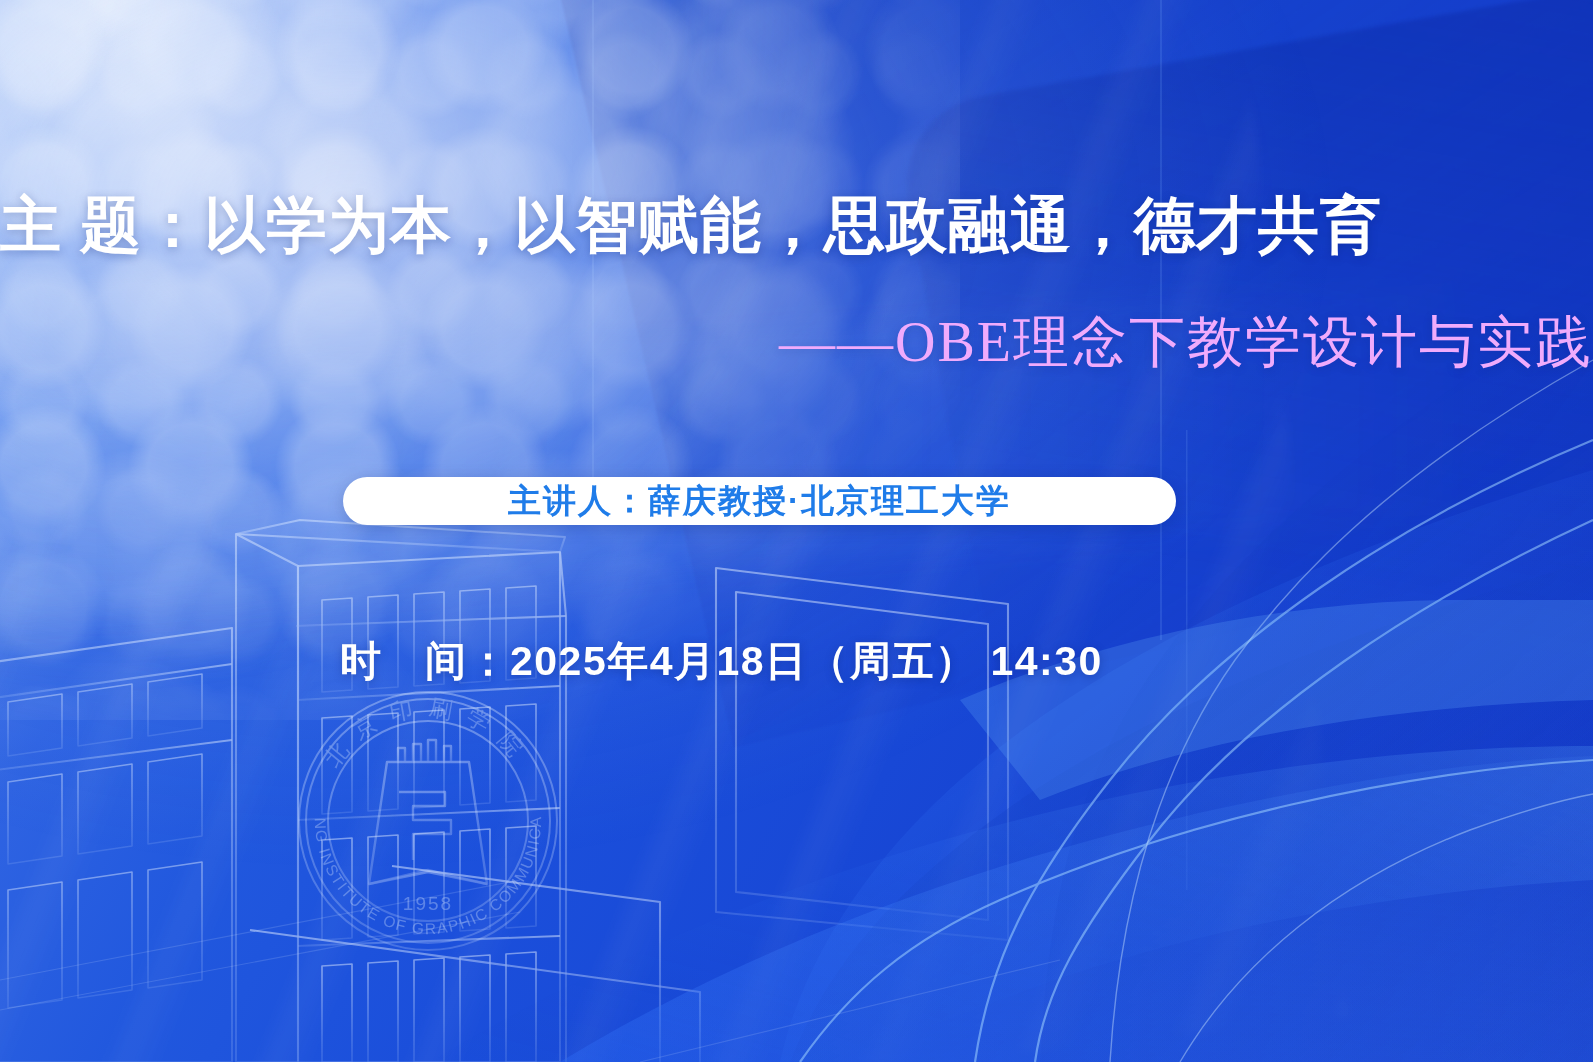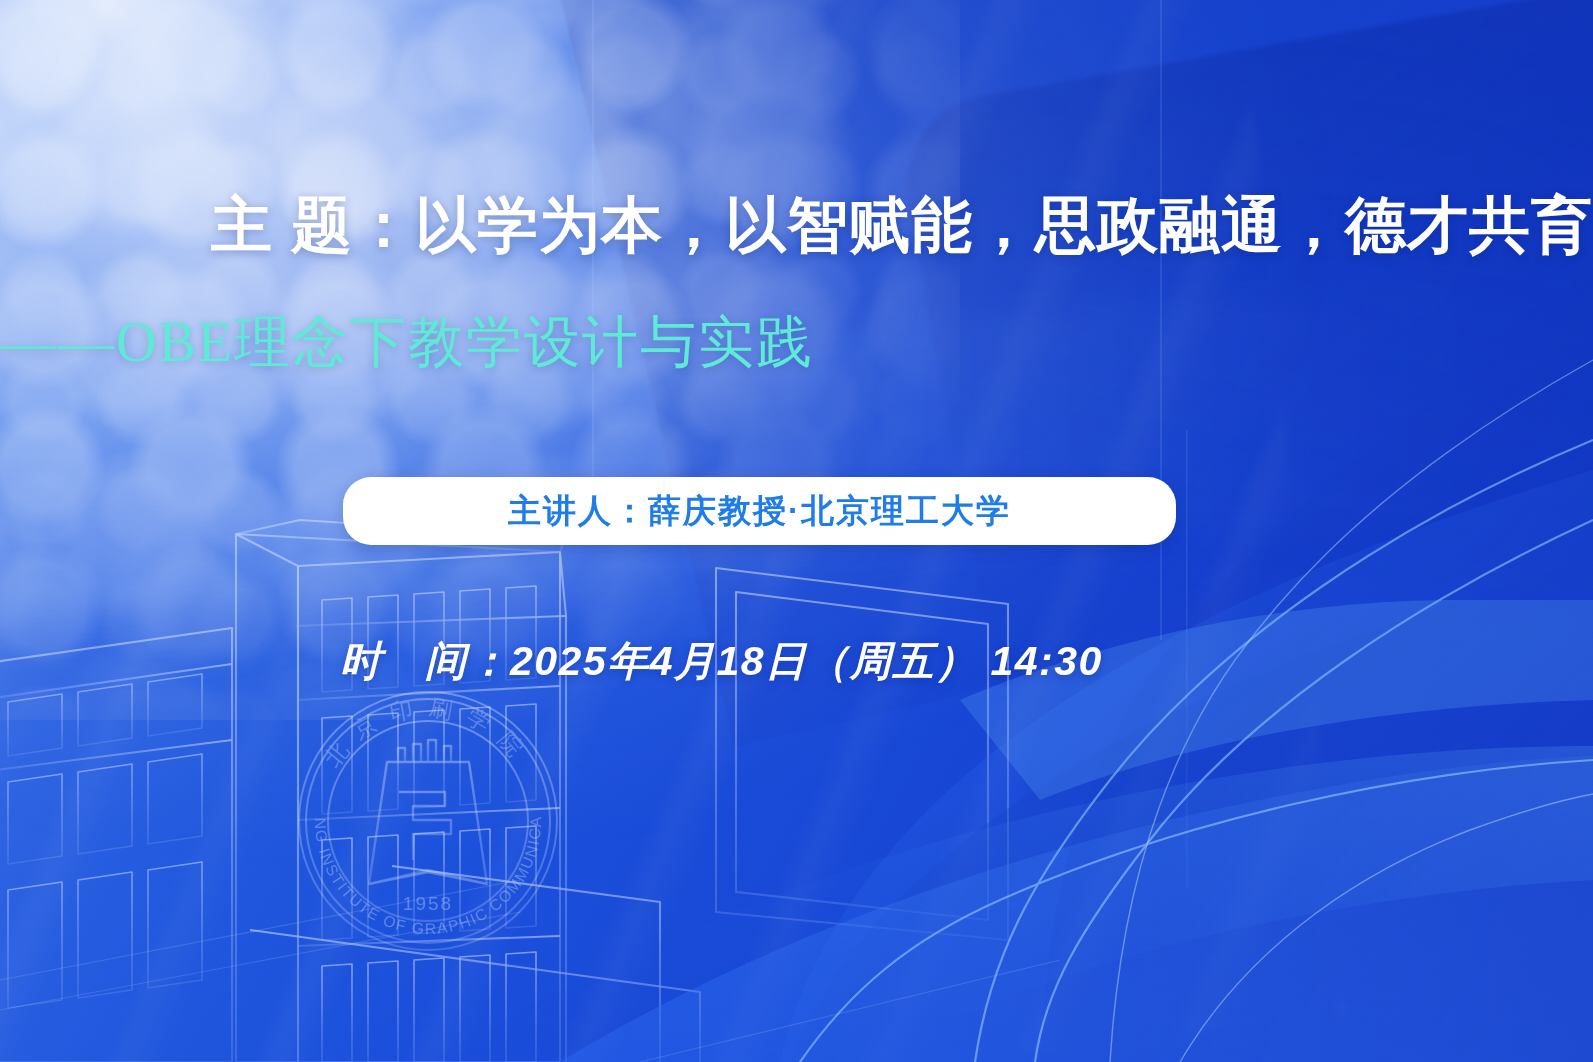--- a/index.html
+++ b/index.html
@@ -98,47 +98,47 @@
     -webkit-mask-image:radial-gradient(ellipse at 22% 26%, rgba(0,0,0,1) 0%, rgba(0,0,0,.7) 40%, rgba(0,0,0,0) 78%);
   }
   .bg-svg{position:absolute; inset:0; width:100%; height:100%;}
 
   
   .content{position:absolute; inset:0;}
 
   .title{
     position:absolute;
     left:0; right:0; top:191px;
-    text-align:right;
+    text-align:left;
     color:#ffffff;
     font-size:61px;
     font-weight:bold;
     letter-spacing:1px;
     line-height:1.12;
     text-shadow:0 2px 10px rgba(8,30,110,0.30);
     white-space:nowrap;
   }
   .subtitle{
     position:absolute;
     left:0; right:0; top:310px;
-    text-align:left;
-    color:#5eead4;
+    text-align:right;
+    color:#f0abfc;
     font-family:"Liberation Serif","DejaVu Serif",serif;
     font-size:56px;
     font-weight:normal;
     letter-spacing:2px;
     line-height:1.15;
     text-shadow:0 2px 8px rgba(8,30,110,0.22);
     white-space:nowrap;
   }
 
   .speaker-pill{
     position:absolute;
     left:343px; top:477px;
-    width:833px; height:68px;
+    width:833px; height:48px;
     background:#ffffff;
     border-radius:28px;
     display:flex; align-items:center; justify-content:center;
     box-shadow:0 3px 16px rgba(6,26,100,0.22);
   }
   .speaker-pill-text{
     color:#1f7ce9;
     font-size:33px;
     font-weight:bold;
     letter-spacing:2px;
@@ -151,21 +151,21 @@
     color:#ffffff;
   }
   .info-line{
     font-size:41px;
     font-weight:bold;
     letter-spacing:1.5px;
     line-height:1;
     white-space:nowrap;
     text-shadow:0 2px 9px rgba(8,30,110,0.34);
   }
-  .info-line.time{margin-bottom:36px;font-style:italic;}
+  .info-line.time{margin-bottom:36px;}
 
   
   .seal{
     position:absolute;
     left:295px; top:688px;
     width:266px; height:266px;
     opacity:.42;
     pointer-events:none;
   }
 </style>

